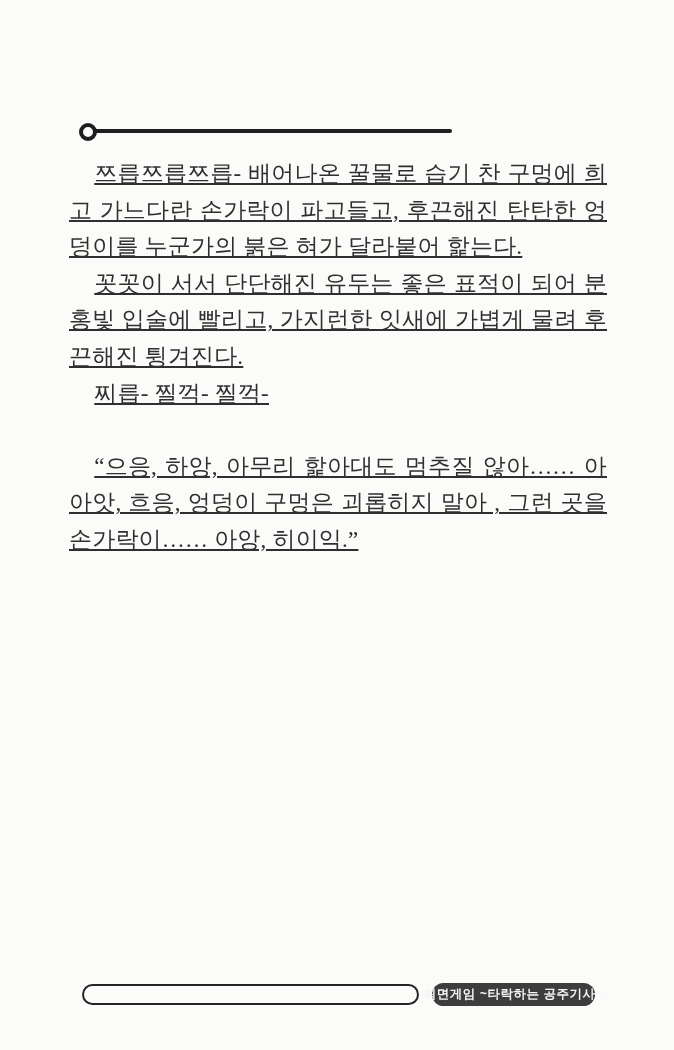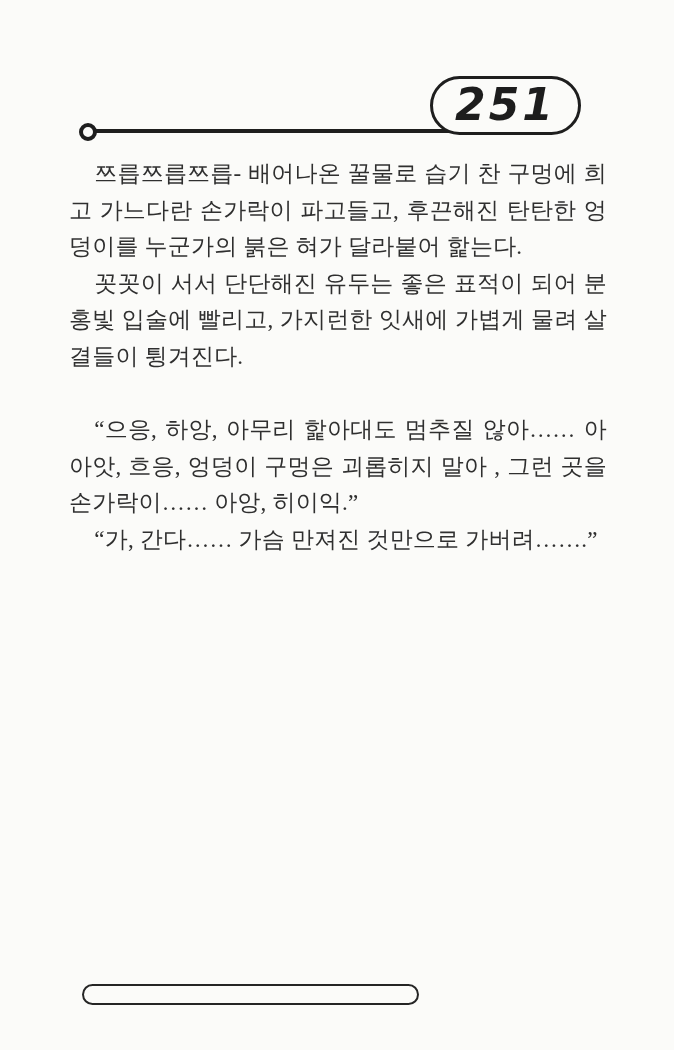--- a/index.html
+++ b/index.html
@@ -60,21 +60,21 @@
     position:absolute;left:69px;top:156px;
     width:538px;
     font-size:23px;
     line-height:36.6px;
     color:var(--ink);
     text-align:justify;
     letter-spacing:0.2px;
     word-break:normal;
   }
   .text-block p{margin:0;padding:0;}
-  .para,.dialogue,.sfx{text-indent:1.1em;}
+  .para,.dialogue,.sfx{text-indent:1.1em;text-decoration:underline;}
   .spacer{height:36.6px;}
   
   .footer-pill{
     position:absolute;left:82px;top:984px;
     width:333px;height:17px;
     border:2.5px solid #252525;
     border-radius:12px;
     background:var(--page-bg);
     box-sizing:content-box;
   }
@@ -92,28 +92,28 @@
     white-space:nowrap;
   }
 </style>
 </head>
 <body>
 
 <div class="page">
 
   <span class="header-ring"></span>
   <div class="header-rule"></div>
-  <div class="page-badge">
-    <span class="page-number">251</span>
-  </div>
 
   <main class="text-block" id="text-block">
       <p class="para">쯔릅쯔릅쯔릅- 배어나온 꿀물로 습기 찬 구멍에 희고 가느다란 손가락이 파고들고, 후끈해진 탄탄한 엉덩이를 누군가의 붉은 혀가 달라붙어 핥는다.</p>
-      <p class="para">꼿꼿이 서서 단단해진 유두는 좋은 표적이 되어 분홍빛 입술에 빨리고, 가지런한 잇새에 가볍게 물려 살결들이 튕겨진다.</p>
+      <p class="para">꼿꼿이 서서 단단해진 유두는 좋은 표적이 되어 분홍빛 입술에 빨리고, 가지런한 잇새에 가볍게 물려 후끈해진 튕겨진다.</p>
+      <p class="sfx">찌릅- 찔꺽- 찔꺽-</p>
       <p class="spacer"></p>
       <p class="dialogue">“으응, 하앙, 아무리 핥아대도 멈추질 않아…… 아아앗, 흐응, 엉덩이 구멍은 괴롭히지 말아 , 그런 곳을 손가락이…… 아앙, 히이익.”</p>
-      <p class="dialogue">“가, 간다…… 가슴 만져진 것만으로 가버려…….”</p>
       <p class="spacer"></p>
     </main>
 
   <div class="footer-pill"></div>
+  <div class="footer-badge">
+    <span>최면게임 ~타락하는 공주기사~</span>
+  </div>
 
 </div>
 
 </body></html>

